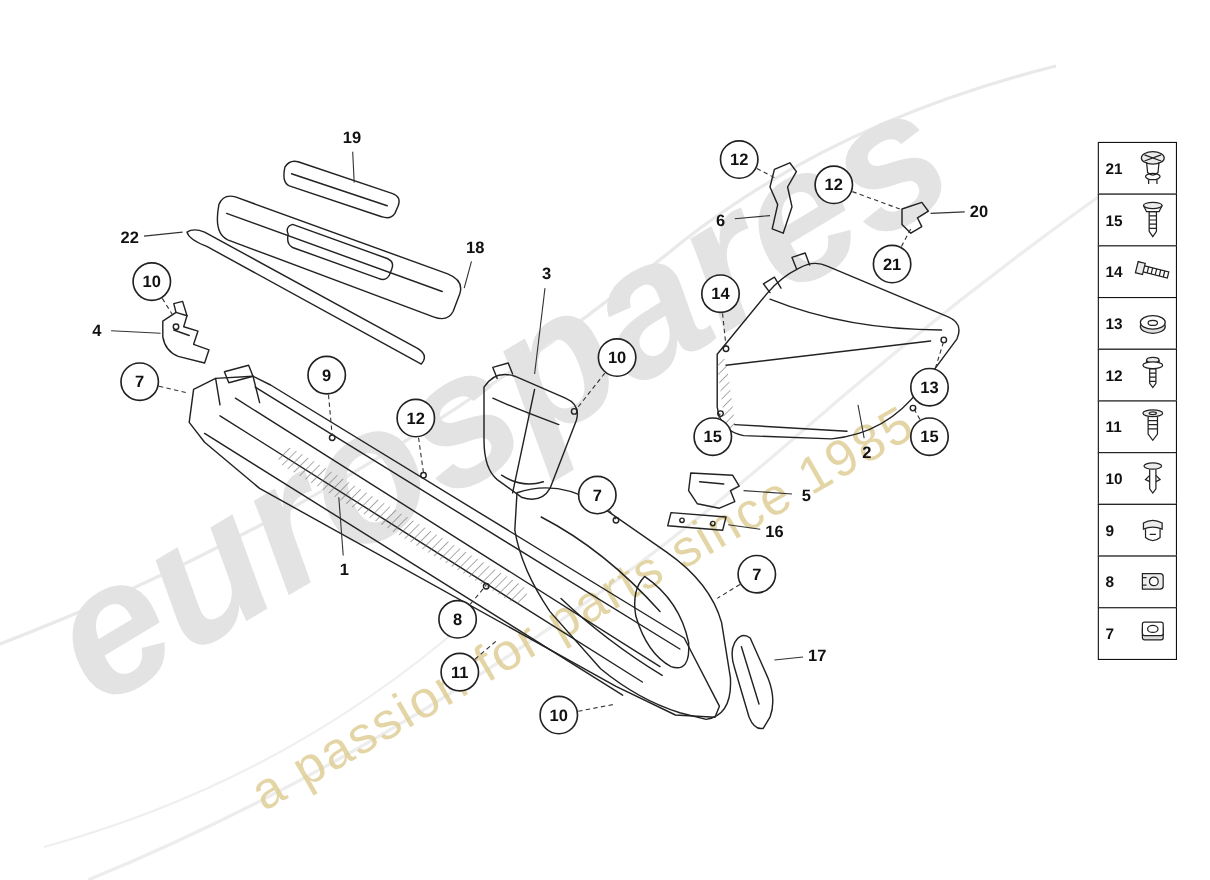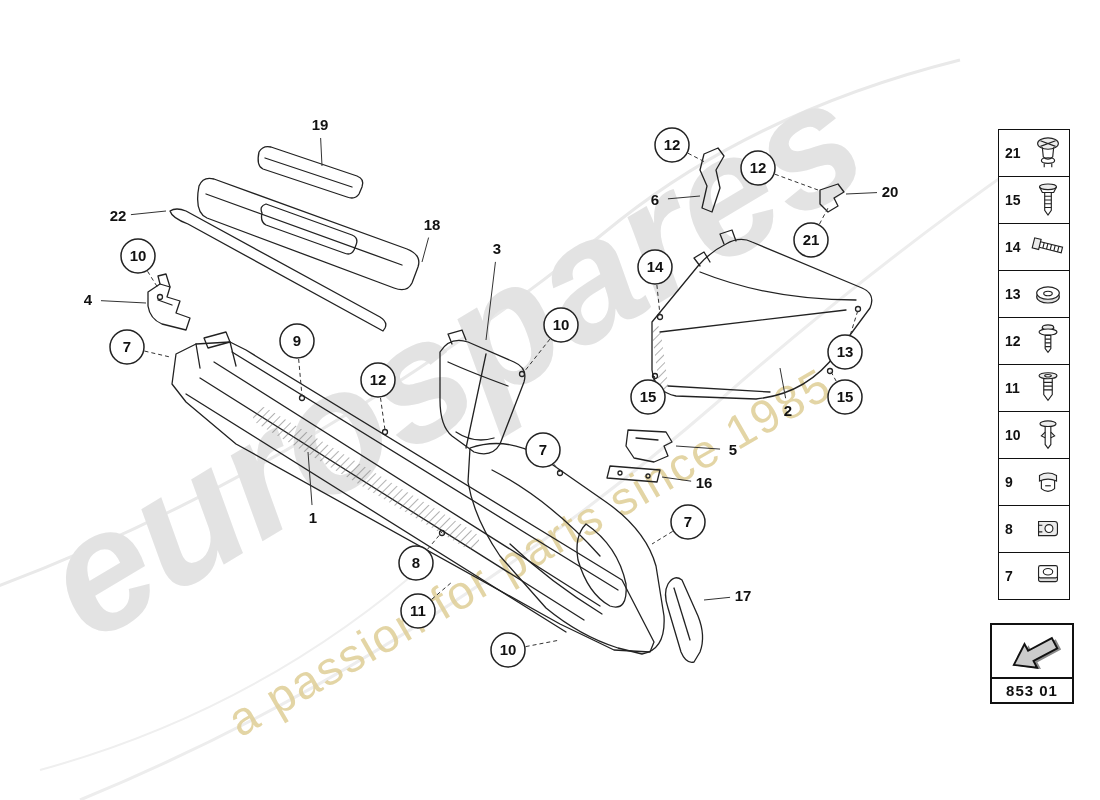--- a/index.html
+++ b/index.html
@@ -381,25 +381,14 @@
         <svg width="34" height="40" viewBox="0 0 36 40">
           <rect x="8" y="13" width="20" height="13" rx="2" fill="#dddddd"></rect>
           <rect x="8" y="9" width="20" height="13" rx="2" fill="#fff"></rect>
           <ellipse cx="18" cy="15.5" rx="5" ry="3.4" fill="#fff"></ellipse>
         </svg>
       </span>
     </div>
   </div>
 
   
-  <div class="code-box">
-    <div class="arrow-area">
-      <svg width="74" height="48" viewBox="0 0 76 50">
-        <g transform="rotate(-28 38 26)">
-          <path d="M15,29 L35,15 L35,23 L63,23 L63,35 L35,35 L35,43 Z" fill="#8a8a8a" stroke="none" transform="translate(3,3)"></path>
-          <path d="M15,29 L35,15 L35,23 L63,23 L63,35 L35,35 L35,43 Z" fill="#cccccc" stroke="#111" stroke-width="2"></path>
-        </g>
-      </svg>
-    </div>
-    <div class="code-label">853 01</div>
-  </div>
 
 </div>
 
 </body></html>

